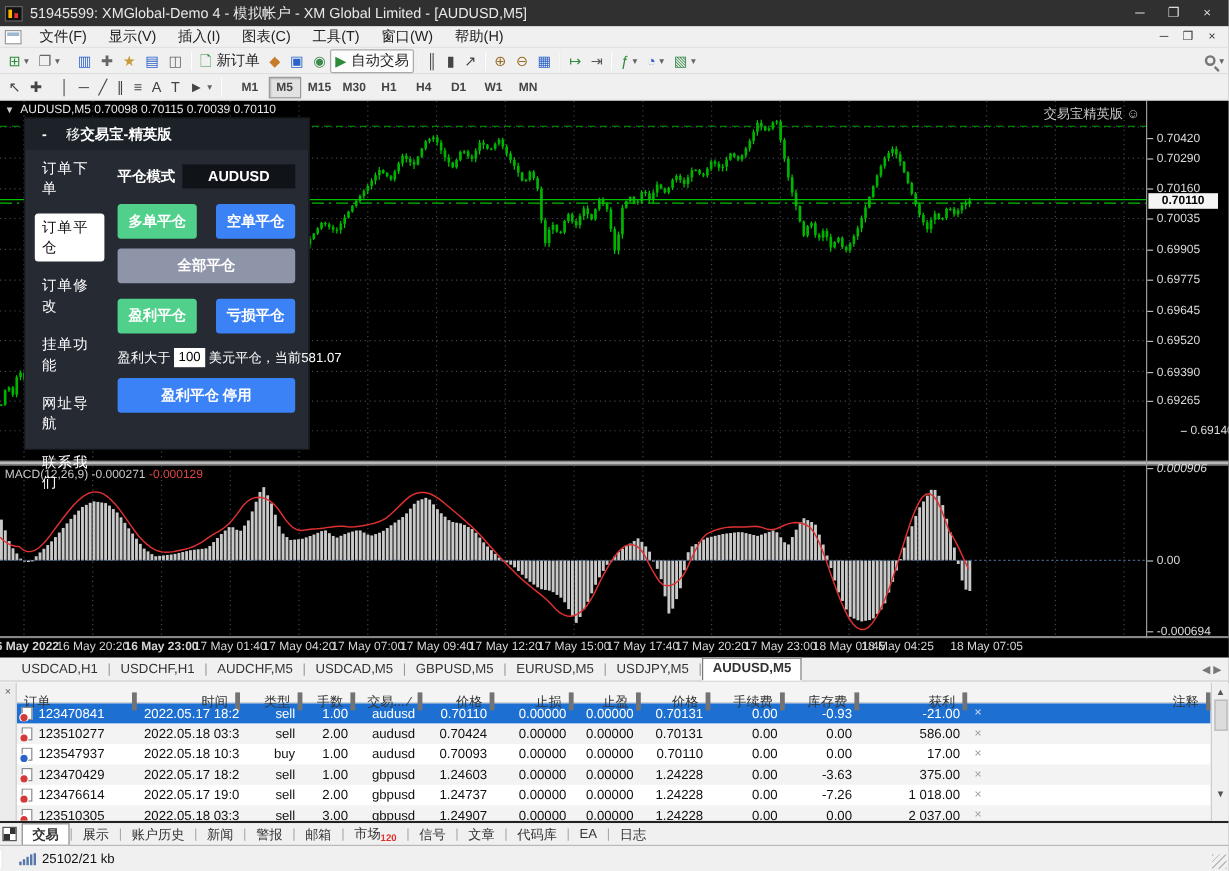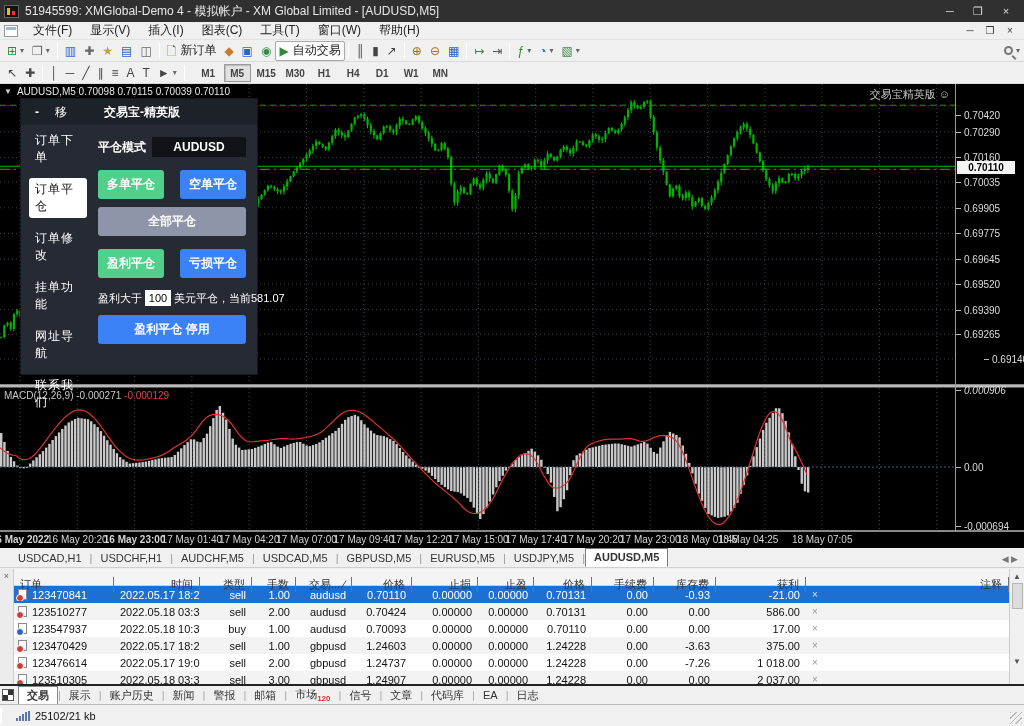--- a/index.html
+++ b/index.html
@@ -69,21 +69,21 @@
   .watermark { position:absolute; right:74px; top:3px; font-size:11px; color:#c9c9c9; }
   .macd-label { position:absolute; left:4px; top:306px; font-size:10px; color:#c8c8c8; }
   .macd-label .v2 { color:#e04545; }
 
   
   .panel { position:absolute; left:20px; top:14px; width:238px; height:277px; background:#252a33;
            border:1px solid #14171c; z-index:5; font-size:12px; }
   .panel-header { height:26px; background:#1d2128; display:flex; align-items:center; color:#fff; }
   .panel-min { margin-left:14px; font-weight:bold; cursor:default; }
   .panel-move { margin-left:16px; cursor:default; }
-  .panel-title { flex:1; text-align:center; font-weight:bold; margin-right:40px; }
+  .panel-title { flex:1; text-align:left; font-weight:bold; margin-right:40px; }
   .panel-menu { position:absolute; left:0; top:30px; width:74px; color:#fff; }
   .panel-menu .pm-item { margin:0 0 9px 8px; padding:3px 6px; width:58px; cursor:default; letter-spacing:1px;}
   .panel-menu .pm-item.sel { background:#fff; color:#111; border-radius:3px; }
   .panel-body { position:absolute; left:77px; top:30px; width:148px; }
   .mode-row { display:flex; align-items:center; margin-top:8px; }
   .mode-row .mode-lbl { color:#fff; font-weight:bold; }
   .mode-val { margin-left:6px; flex:1; background:#101318; color:#fff; font-weight:bold; text-align:center;
               padding:3px 0; }
   .btn-row { display:flex; justify-content:space-between; margin-top:13px; }
   .pbtn { border:none; border-radius:3px; color:#fff; font-weight:bold; font-size:12px; padding:6px 0;
@@ -109,21 +109,21 @@
   
   .terminal { position:absolute; top:569px; left:0; right:0; height:117px; background:#fff;
               border-bottom:2px solid #222; }
   .t-strip { position:absolute; left:0; top:0; width:14px; height:115px; background:#ececec; border-right:1px solid #ccc; }
   .t-strip .x { display:block; text-align:center; color:#666; font-size:9px; margin-top:2px; }
   .t-table { position:absolute; left:14px; top:0; width:995px; height:115px; overflow:hidden; font-size:11px; }
   .t-head, .t-row { display:grid;
       grid-template-columns:100px 86px 52px 44px 56px 60px 66px 56px 58px 62px 62px 90px 18px minmax(0,1fr);
       align-items:center; height:16px; }
   .t-head { background:#f4f4f4; color:#333; border-bottom:1px solid #d0d0d0; height:17px; }
-  .t-head span { padding:0 6px; text-align:right; border-right:1px solid #737373; overflow:hidden; white-space:nowrap;margin-top:15px;}
+  .t-head span { padding:0 6px; text-align:right; border-right:4px solid #737373; overflow:hidden; white-space:nowrap;margin-top:15px;}
   .t-head span:first-child { text-align:left; padding-left:6px; }
   .t-rows { height:98px; overflow:hidden; }
   .t-row { height:17px; color:#111; }
   .t-row:nth-child(even) { background:#f3f3f3; }
   .t-row span { padding:0 6px; text-align:right; white-space:nowrap; overflow:hidden; }
   .t-row .c-order { display:flex; align-items:center; text-align:left; padding-left:4px; }
   .doc { width:9px; height:11px; background:#fff; border:1px solid #8a8a8a; position:relative; margin-right:5px;
          flex:0 0 9px; }
   .doc::after { content:""; position:absolute; left:-3px; bottom:-3px; width:6px; height:6px; border-radius:50%;
                 border:1px solid #fff; }

